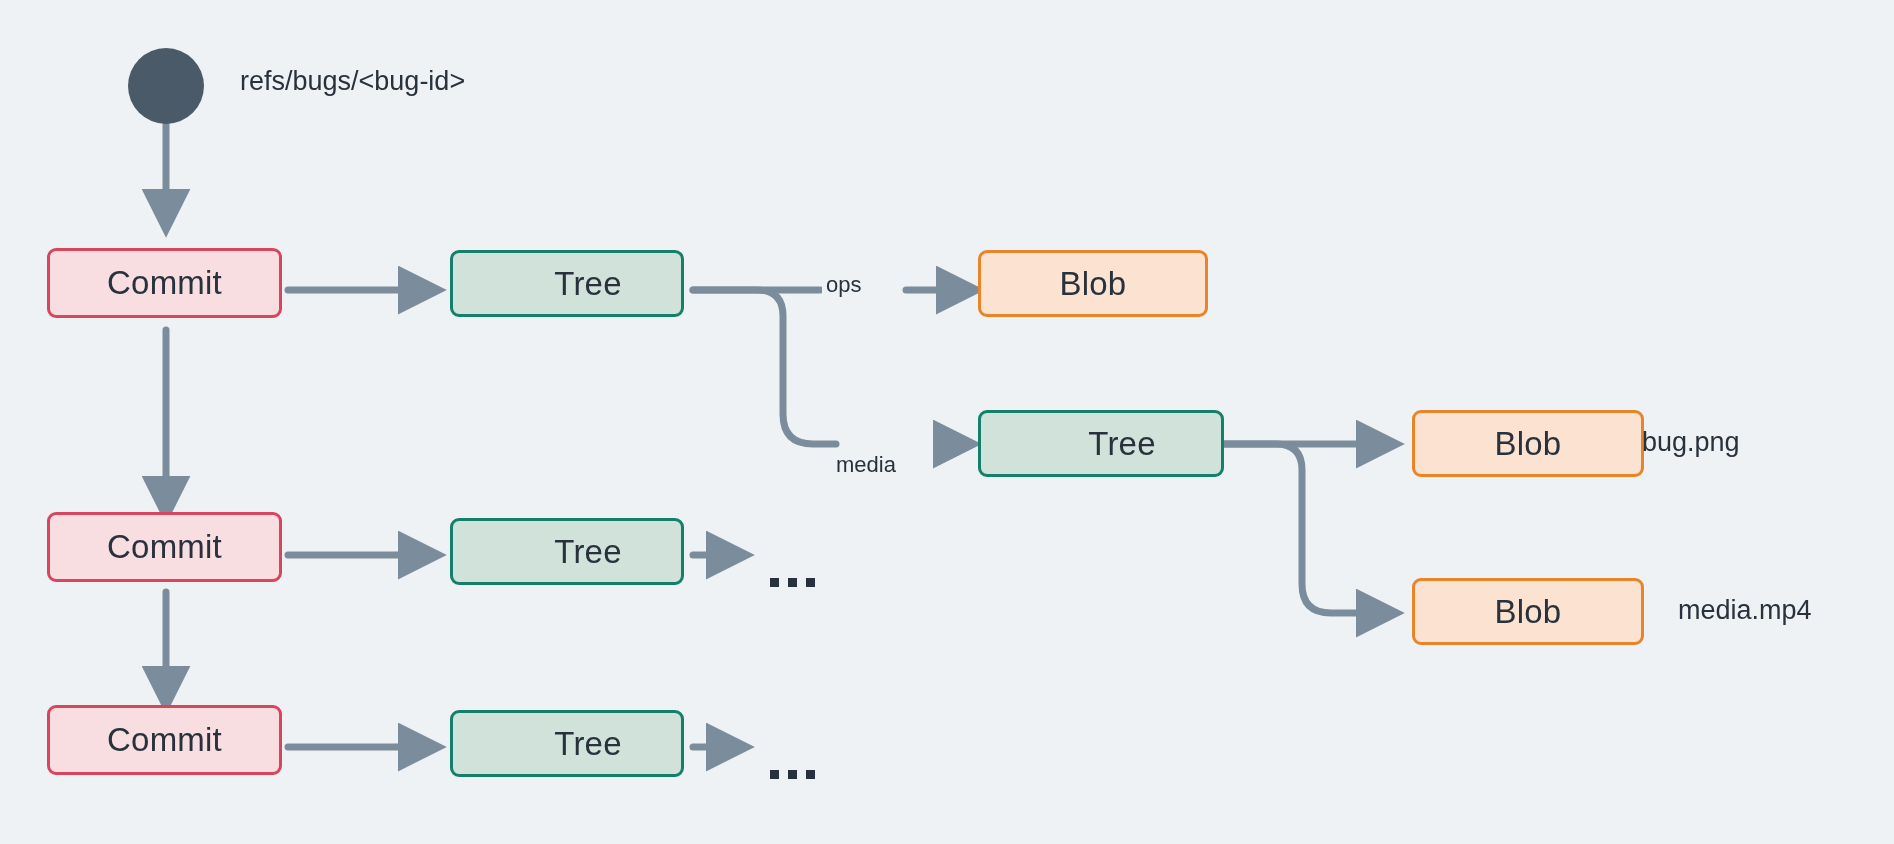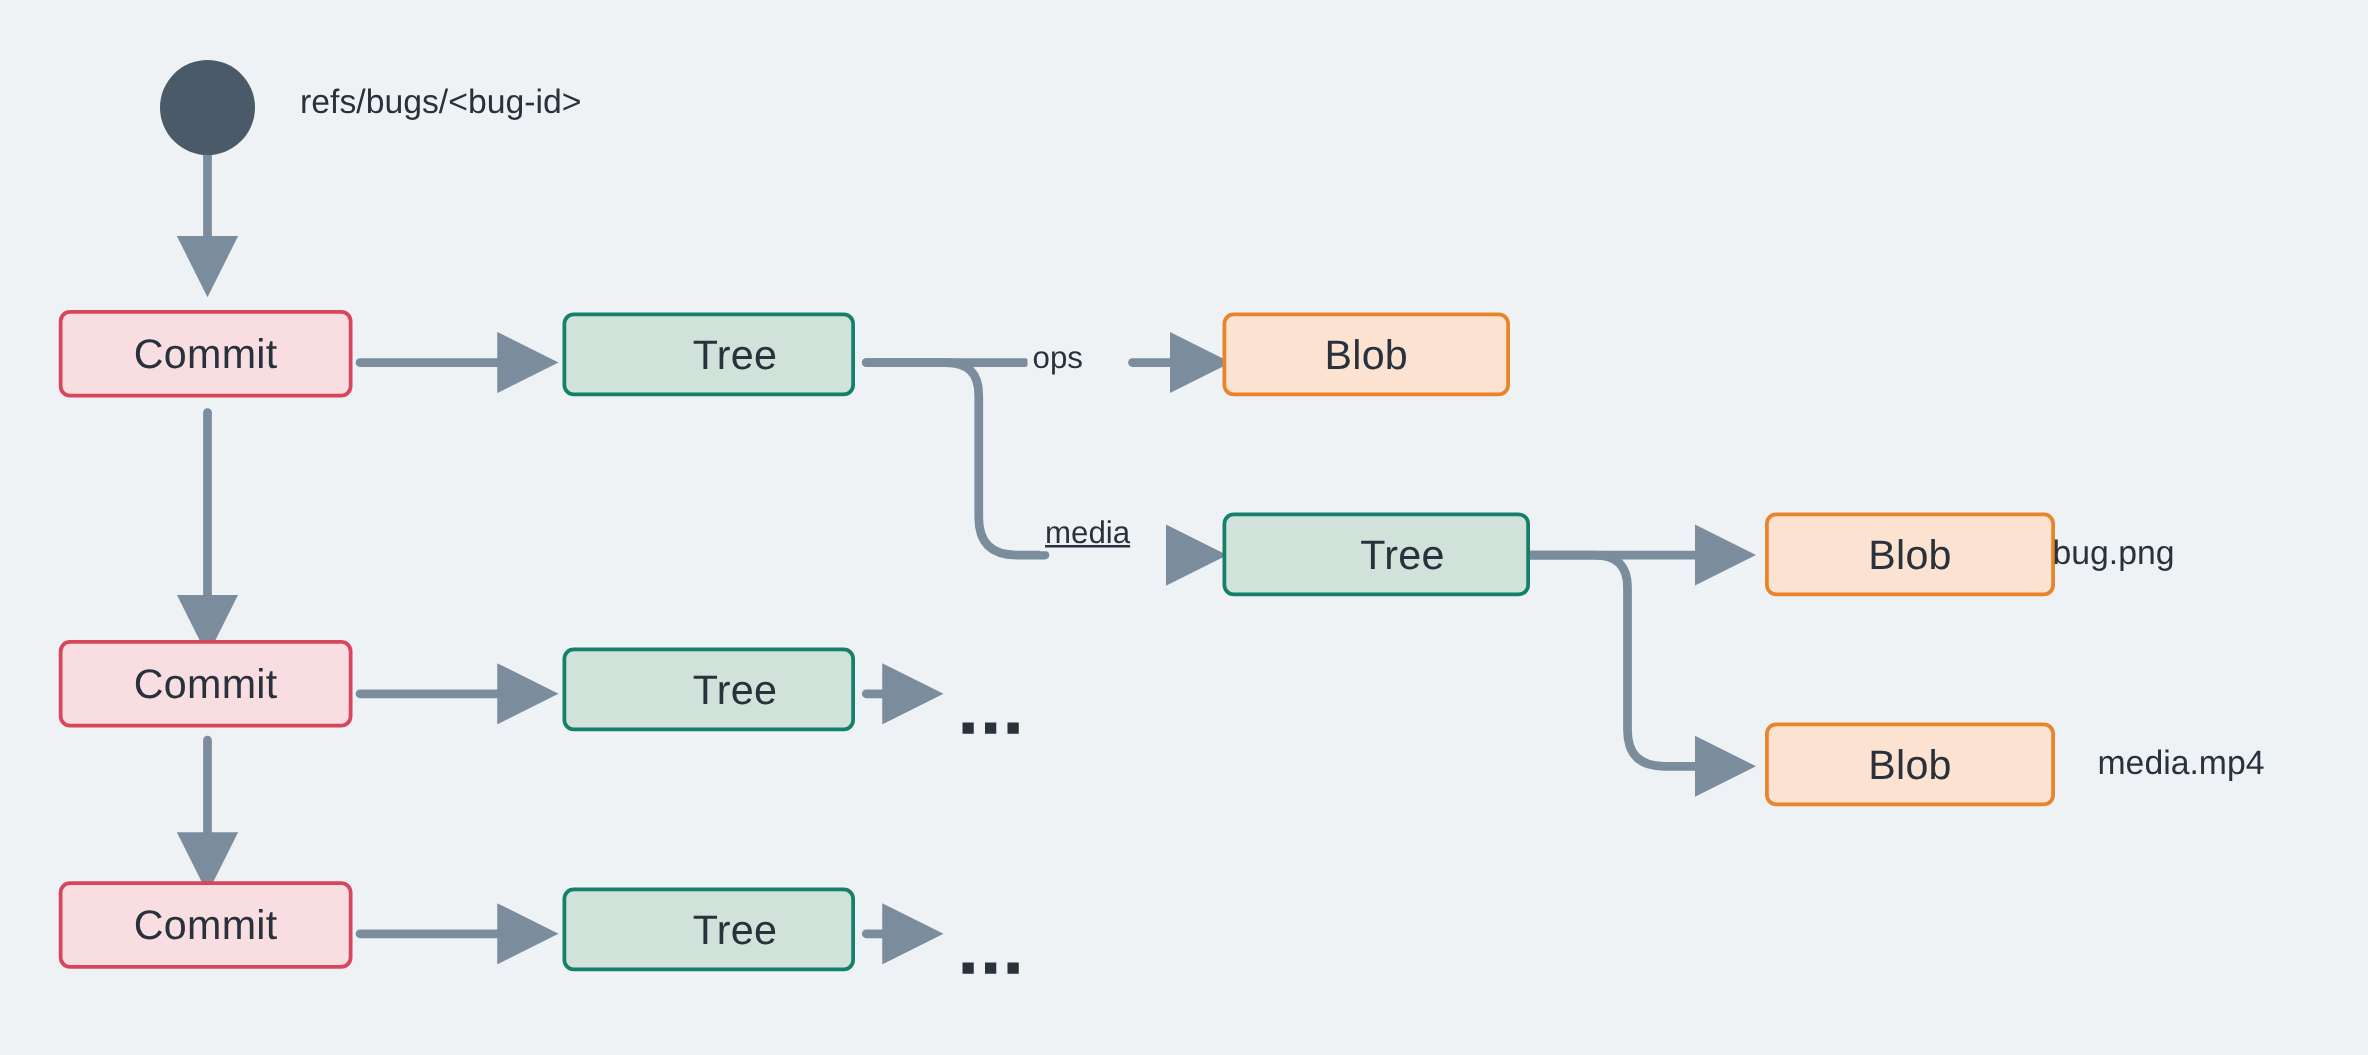--- a/index.html
+++ b/index.html
@@ -61,21 +61,21 @@
   }
   .plain-label {
     position: absolute;
     font-size: 27px;
     color: #29323c;
     white-space: nowrap;
     z-index: 4;
   }
   .edge-label {
     position: absolute;
-    font-size: 25px;
+    font-size: 22px;
     color: #29323c;
     white-space: nowrap;
     background: #eef2f5;
     padding: 0 4px;
     z-index: 4;
   }
   .ellipsis {
     position: absolute;
     display: flex;
     gap: 9px;
@@ -130,21 +130,21 @@
 
   <div class="node node-commit" style="left:47px; top:248px; width:235px; height:70px;">Commit</div>
   <div class="node node-commit" style="left:47px; top:512px; width:235px; height:70px;">Commit</div>
   <div class="node node-commit" style="left:47px; top:705px; width:235px; height:70px;">Commit</div>
 
   <div class="node node-tree" style="left:450px; top:250px; width:234px; height:67px;">Tree</div>
   <div class="node node-tree" style="left:450px; top:518px; width:234px; height:67px;">Tree</div>
   <div class="node node-tree" style="left:450px; top:710px; width:234px; height:67px;">Tree</div>
 
   <div class="edge-label" style="left:822px; top:272px;">ops</div>
-  <div class="edge-label" style="left:832px; top:412px;text-decoration:underline;">media</div>
+  <div class="edge-label" style="left:832px; top:452px;">media</div>
 
   <div class="node node-blob" style="left:978px; top:250px; width:230px; height:67px;">Blob</div>
 
   <div class="node node-tree" style="left:978px; top:410px; width:246px; height:67px;">Tree</div>
 
   <div class="node node-blob" style="left:1412px; top:410px; width:232px; height:67px;">Blob</div>
   <div class="plain-label" style="left:1642px; top:427px;">bug.png</div>
 
   <div class="node node-blob" style="left:1412px; top:578px; width:232px; height:67px;">Blob</div>
   <div class="plain-label" style="left:1678px; top:595px;">media.mp4</div>

